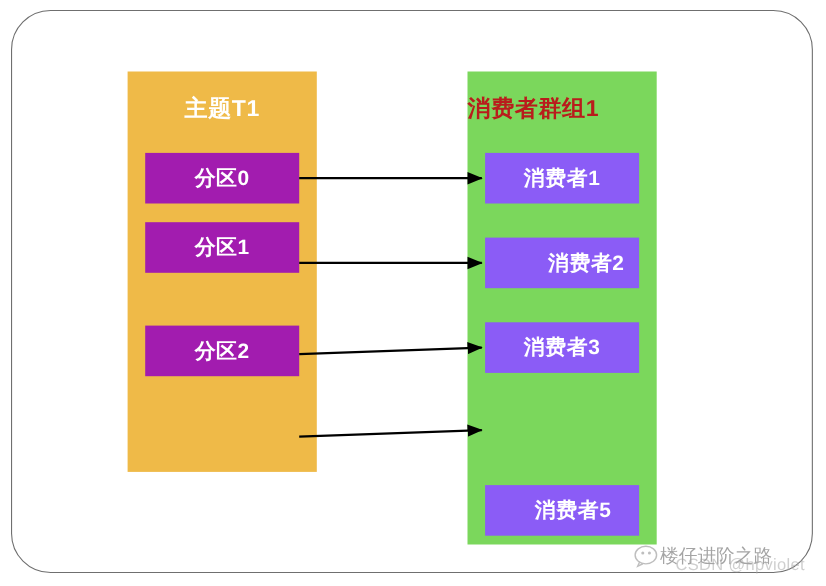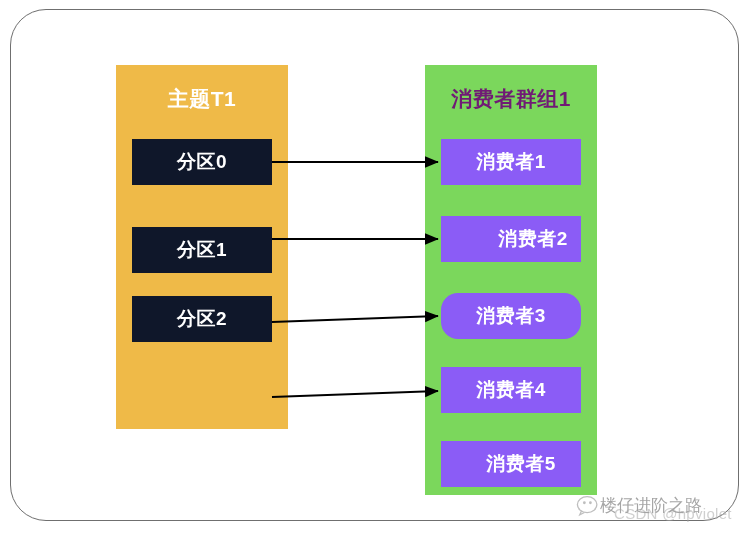--- a/index.html
+++ b/index.html
@@ -57,21 +57,21 @@
     font-weight: bold;
     letter-spacing: 0.5px;
     line-height: 28px;
     white-space: nowrap;
   }
   .partition {
     position: absolute;
     left: 16px;
     width: 140px;
     height: 46px;
-    background: #0f172a;
+    background: #a21caf;
     color: #ffffff;
     font-size: 19px;
     font-weight: bold;
     display: flex;
     align-items: center;
     justify-content: center;
     box-sizing: border-box;
     letter-spacing: 0.5px;
     white-space: nowrap;
   }
@@ -84,22 +84,21 @@
     width: 172px;
     height: 430px;
     background: #7bd75c;
     box-sizing: border-box;
   }
   #group-title {
     position: absolute;
     left: 0;
     top: 20px;
     width: 172px;
-    text-align: center;
-    color: #701a75;
+    color: #b91c1c;
     font-size: 21px;
     font-weight: bold;
     letter-spacing: 0.5px;
     line-height: 28px;
     white-space: nowrap;
   }
   .consumer {
     position: absolute;
     left: 16px;
     width: 140px;
@@ -164,31 +163,30 @@
 <body>
 
 <div id="canvas">
 
   <div id="frame"></div>
 
   <div id="topic-panel">
     <div id="topic-title">主题T1</div>
 
     <div class="partition" style="top:74px;">分区0</div>
-    <div class="partition" style="top:162px;">分区1</div>
+    <div class="partition" style="top:137px;">分区1</div>
     <div class="partition" style="top:231px;text-align:center;">分区2</div>
   </div>
 
   <div id="group-panel">
     <div id="group-title">消费者群组1</div>
 
     <div class="consumer" style="top:74px;">消费者1</div>
     <div class="consumer" style="top:151px;padding-left:44px;">消费者2</div>
-    <div class="consumer" style="top:228px;border-radius:17px;">消费者3</div>
-    <div class="consumer" style="top:302px;">消费者4</div>
+    <div class="consumer" style="top:228px;">消费者3</div>
     <div class="consumer" style="top:376px;padding-left:20px;">消费者5</div>
   </div>
 
   <svg id="arrow-layer" viewBox="0 0 751 533" xmlns="http://www.w3.org/2000/svg">
     <defs>
       <marker id="head" markerWidth="7" markerHeight="7" refX="6.2" refY="3.1" orient="auto" markerUnits="strokeWidth">
         <path d="M0,0.4 L6.6,3.1 L0,5.8 z" fill="#000000"></path>
       </marker>
     </defs>
     <g stroke="#000000" stroke-width="2.1" fill="none" marker-end="url(#head)">

